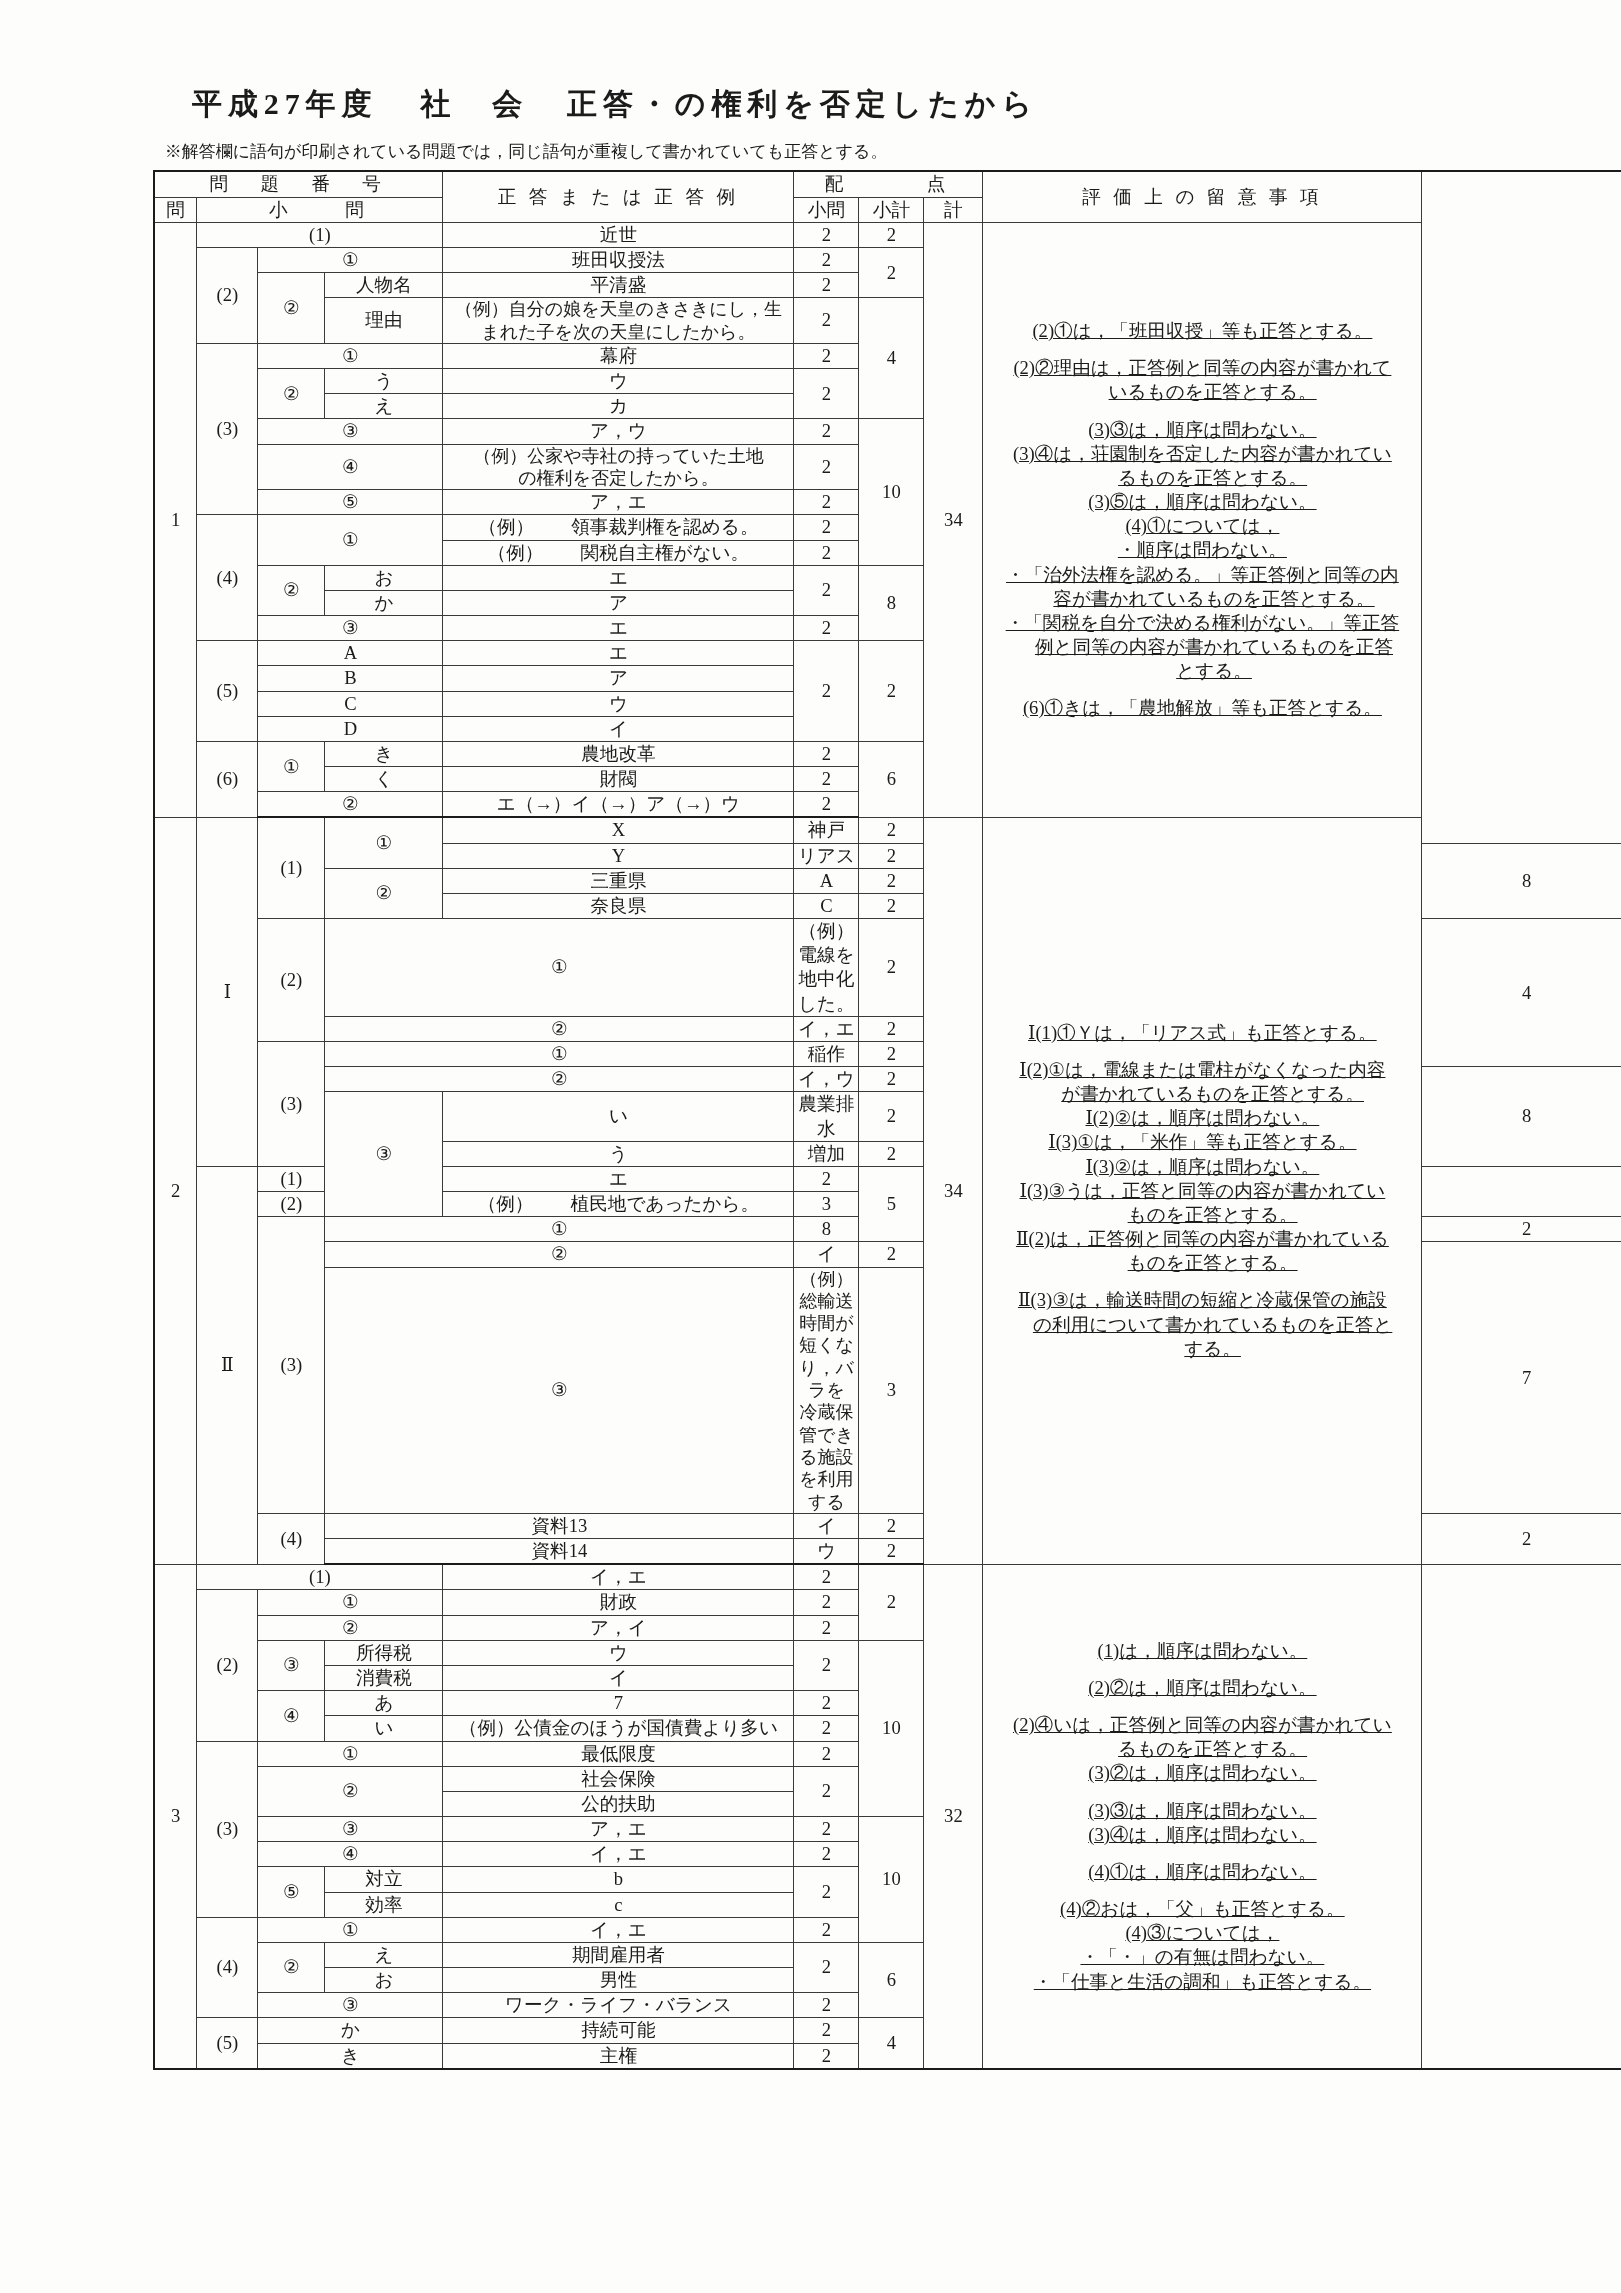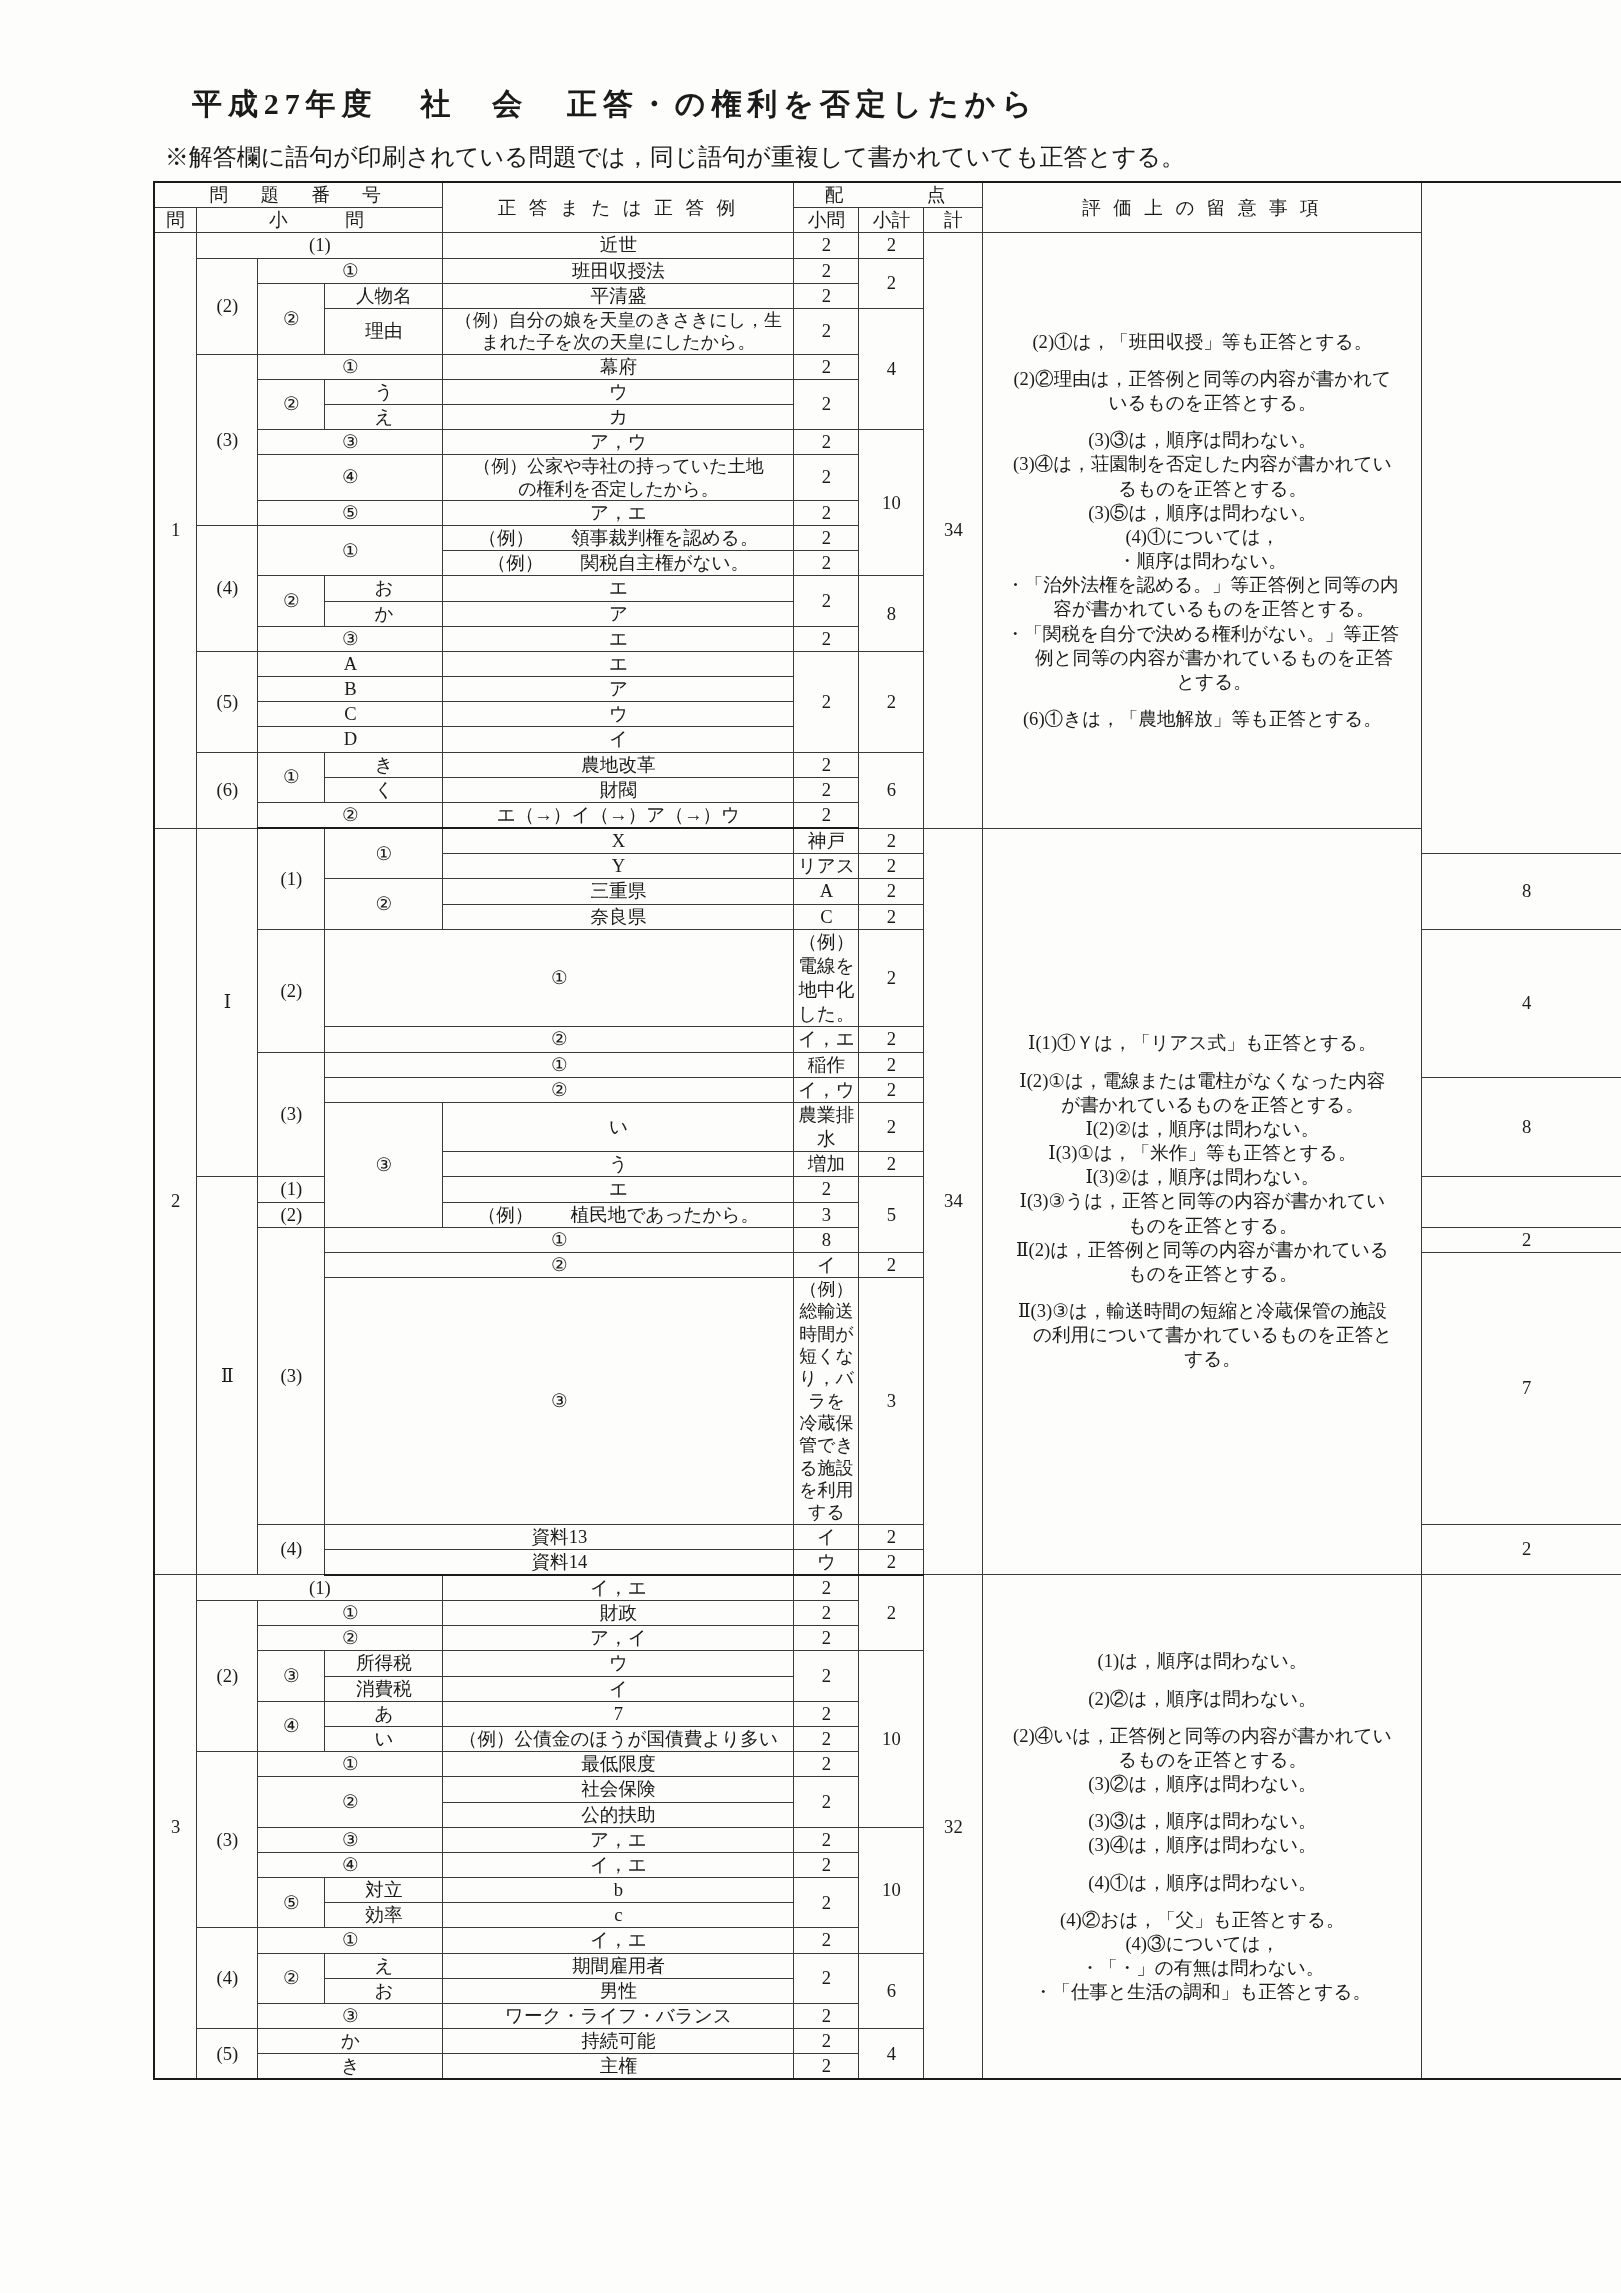--- a/index.html
+++ b/index.html
@@ -13,21 +13,21 @@
   }
   .page { padding:84px 98px 0 149px; box-sizing:border-box; }
 
   .doc-title {
     font-size:30px; letter-spacing:5.9px; font-weight:bold;
     text-align:left; margin:0 0 13.7px 43px; white-space:nowrap;
   }
   .doc-title .sp-a { display:inline-block; width:43px; }
   .doc-title .sp-b { display:inline-block; width:39px; }
 
-  .note { font-size:24px; line-height:1.52; margin:0 0 5.9px 15.7px; white-space:nowrap; }
+  .note { font-size:17px; line-height:1.52; margin:0 0 5.9px 15.7px; white-space:nowrap; }
 
   table.key {
     border-collapse:collapse;
     table-layout:fixed;
     width:1480px;
     margin-left:3.9px;
     border:2.2px solid #1b1b1b;
   }
   table.key td, table.key th {
     border:1px solid #3a3a3a;
@@ -48,21 +48,21 @@
   .ans { text-align:center; }
   .ans.two { line-height:1.24; font-size:18px; }
   .big-num { font-size:20.6px; }
   .remarks {
     text-align:left;
     vertical-align:top;
     padding:9.8px 7.8px 3.9px 11.8px;
     font-size:18px;
     line-height:1.46;
   }
-  .remarks p { margin:0 0 0 0; white-space:nowrap; }
+  .remarks p { margin:0 0 0 0; white-space:nowrap;text-decoration:underline; }
   .remarks p.gap { margin-top:13px; }
   .remarks p.ind { text-indent:1.1em; }
   .remarks p.bullet { text-indent:0; }
   .remarks p.bullet2 { text-indent:1.25em; }
   .pts { font-size:18.6px; }
 </style>
 </head>
 <body>
 
 <div class="page">

